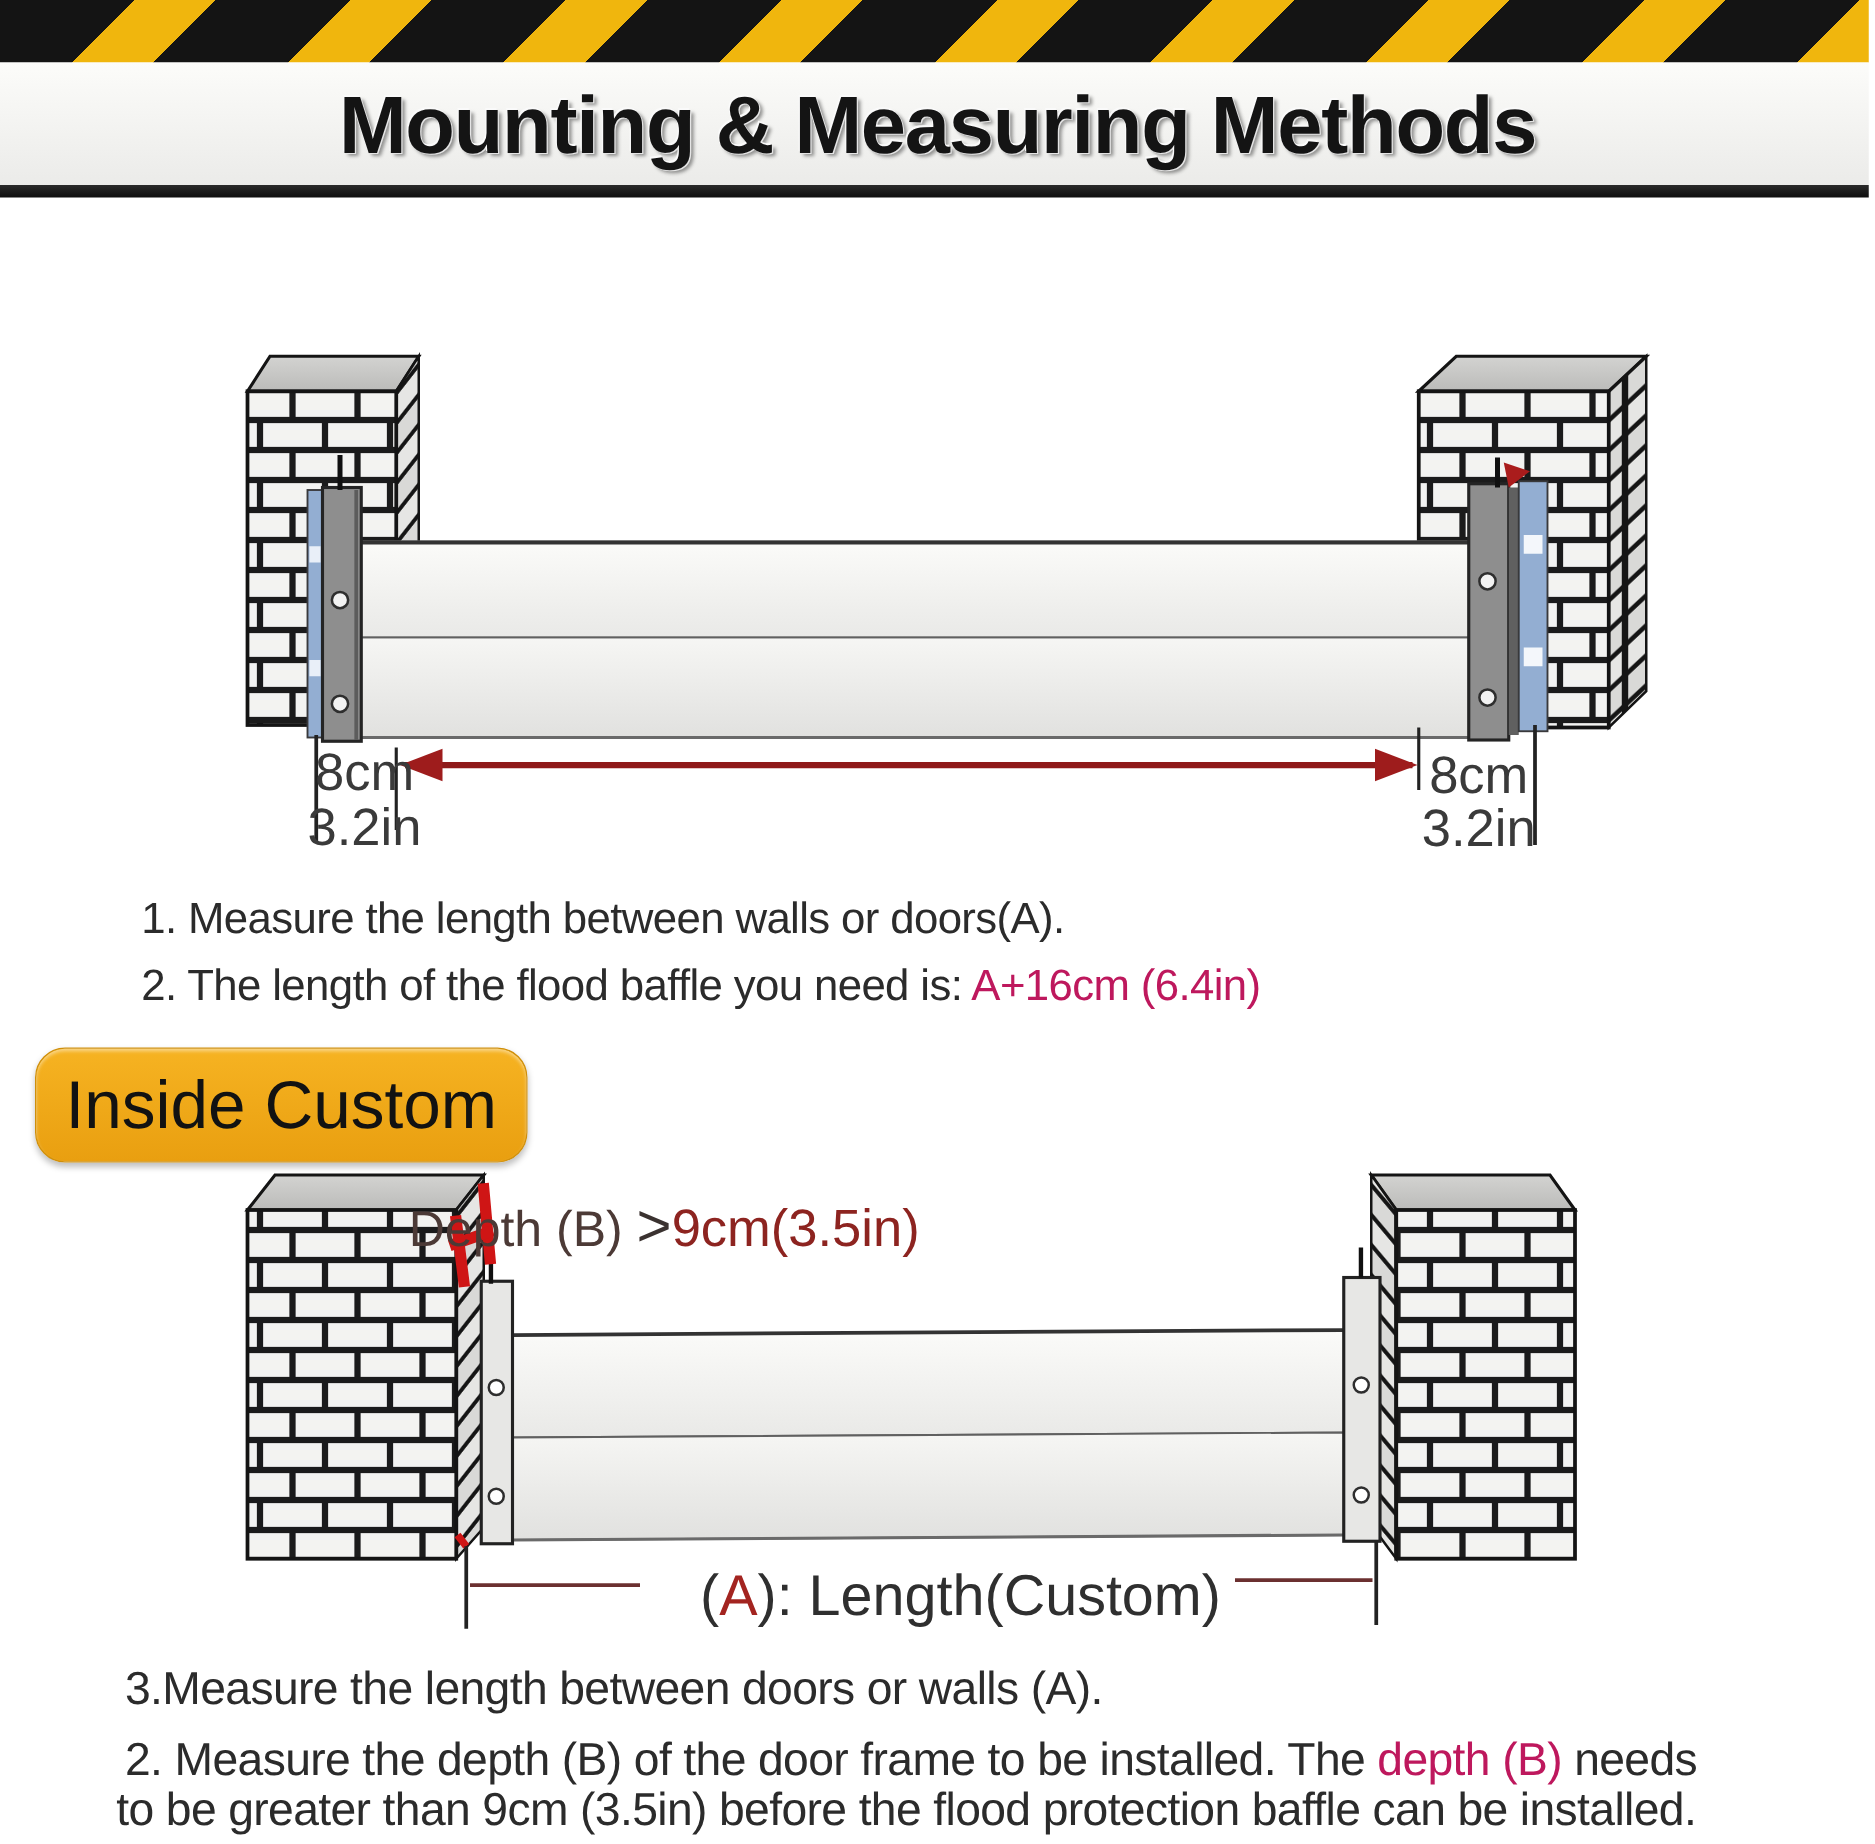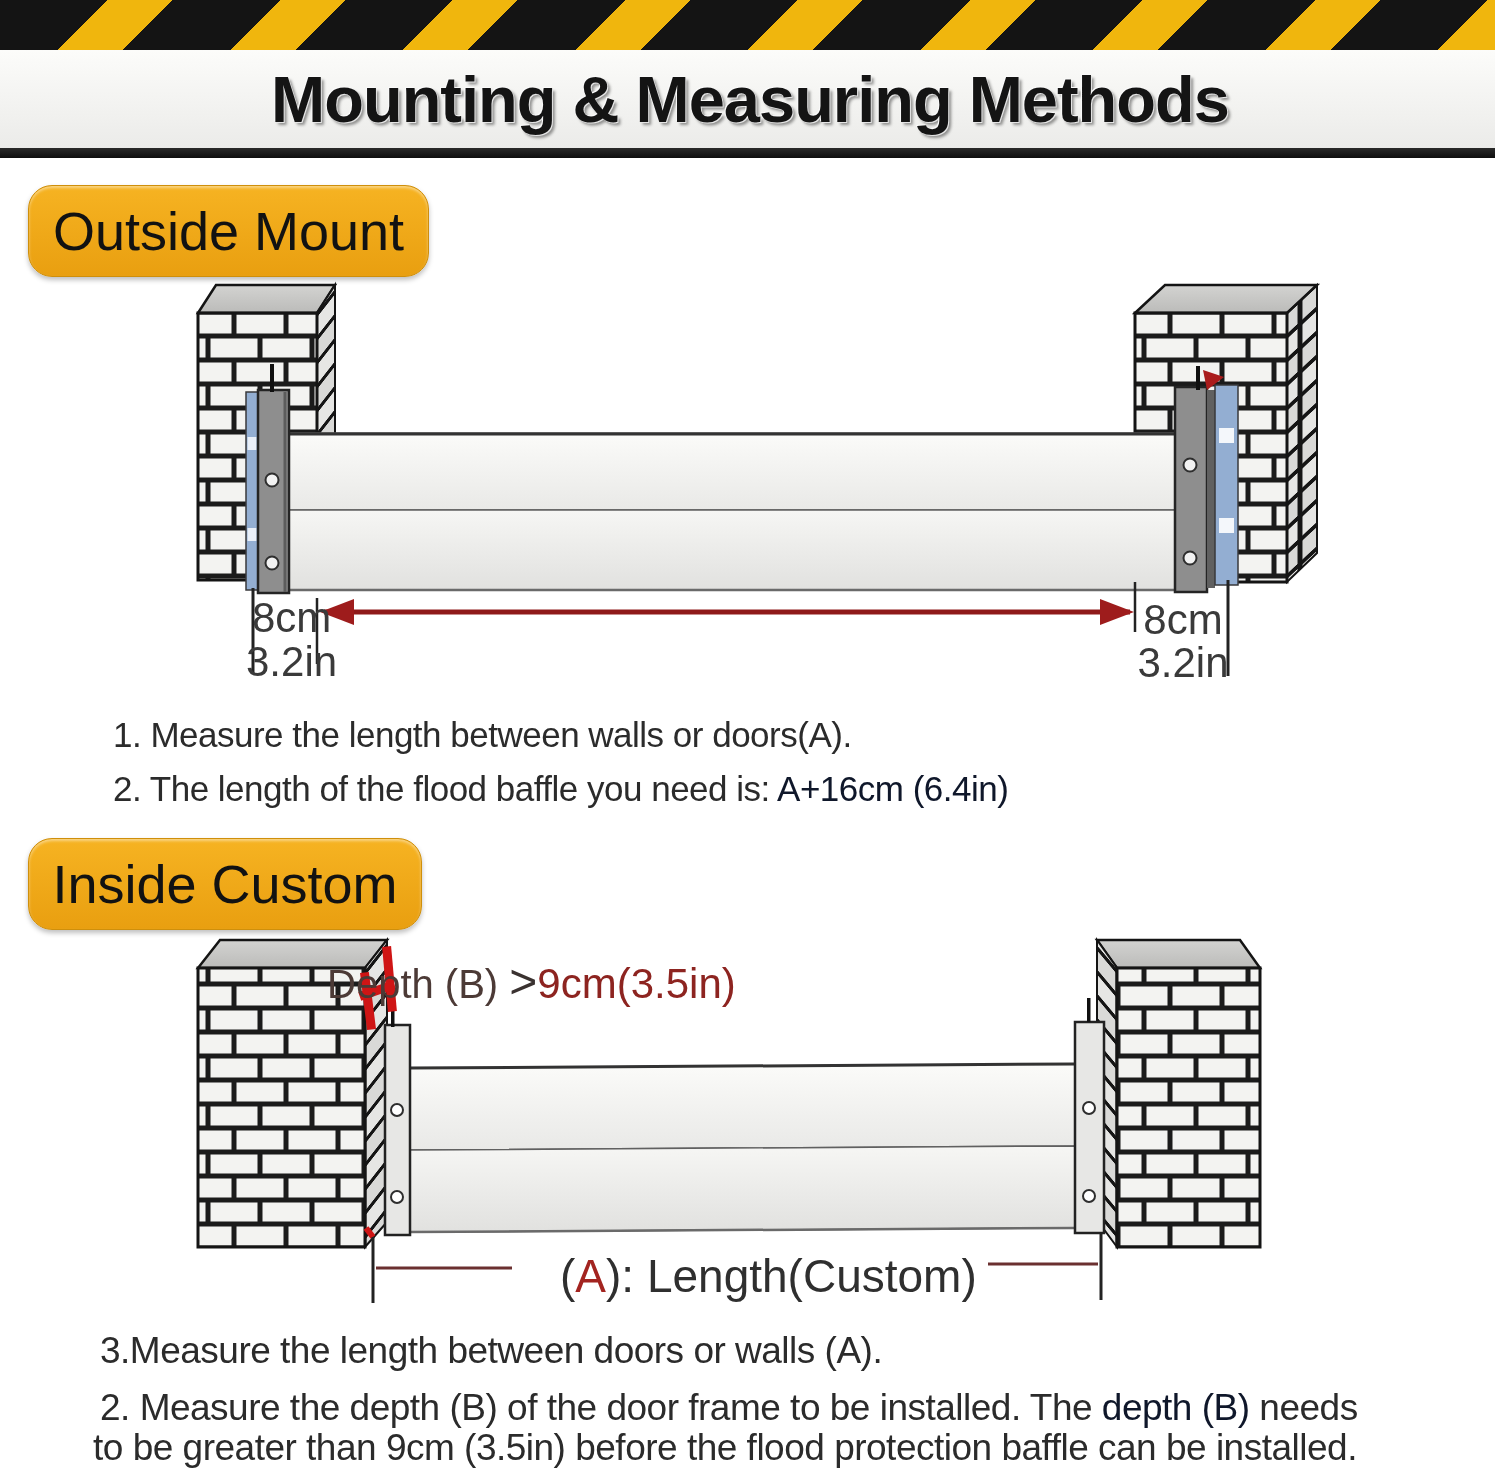--- a/index.html
+++ b/index.html
@@ -34,43 +34,40 @@
   }
   .badge.outside{left:28px;top:185px;width:399px;height:90px;}
   .badge.inside{left:28px;top:838px;width:392px;height:90px;}
   
   svg.diag{position:absolute;left:0;width:1500px;display:block;}
   
   .dimnum{font-size:42px;color:#3a3a3a;text-align:center;white-space:nowrap;line-height:1.0;}
   .spanlabel{font-size:42px;color:#2f2f2f;white-space:nowrap;line-height:1.0;}
   .spanlabel .letter{color:#b01d1d;font-weight:bold;font-size:47px;}
   .steps{font-size:35px;letter-spacing:-0.5px;color:#2b2b2b;white-space:nowrap;line-height:1.2;}
-  .red{color:#0f172a;}
+  .red{color:#be185d;}
   .depthlabel{white-space:nowrap;line-height:1.0;}
   .depthlabel .d1{font-size:40px;color:#4c3a36;}
   .depthlabel .gt{font-size:48px;color:#3a3230;}
   .depthlabel .d2{font-size:42px;color:#8d2420;}
   .lenlabel{font-size:46px;color:#2f2f2f;white-space:nowrap;line-height:1.0;}
   .lenlabel .letter{color:#a32420;}
   .bsteps{font-size:37px;letter-spacing:-0.5px;color:#2b2b2b;white-space:nowrap;line-height:1.1;}
 </style>
 </head>
 <body>
 
 <div class="page">
 
   <div class="abs hazard"></div>
   <div class="abs titleband">
     <div class="pagetitle">Mounting &amp; Measuring Methods</div>
   </div>
   <div class="abs blackbar"></div>
 
-  <div class="abs badge outside">
-    <span>Outside Mount</span>
-  </div>
   <div class="abs badge inside">
     <span>Inside Custom</span>
   </div>
 
   <svg class="diag" style="top:280px;height:420px" viewBox="0 280 1500 420">
     <defs>
       <pattern id="brick" width="52" height="48" patternUnits="userSpaceOnUse">
         <rect width="52" height="48" fill="#1b1b1b"></rect>
         <rect x="2.5" y="2.5" width="47" height="19" fill="#f3f3f1"></rect>
         <rect x="-23.5" y="26.5" width="47" height="19" fill="#f3f3f1"></rect>

